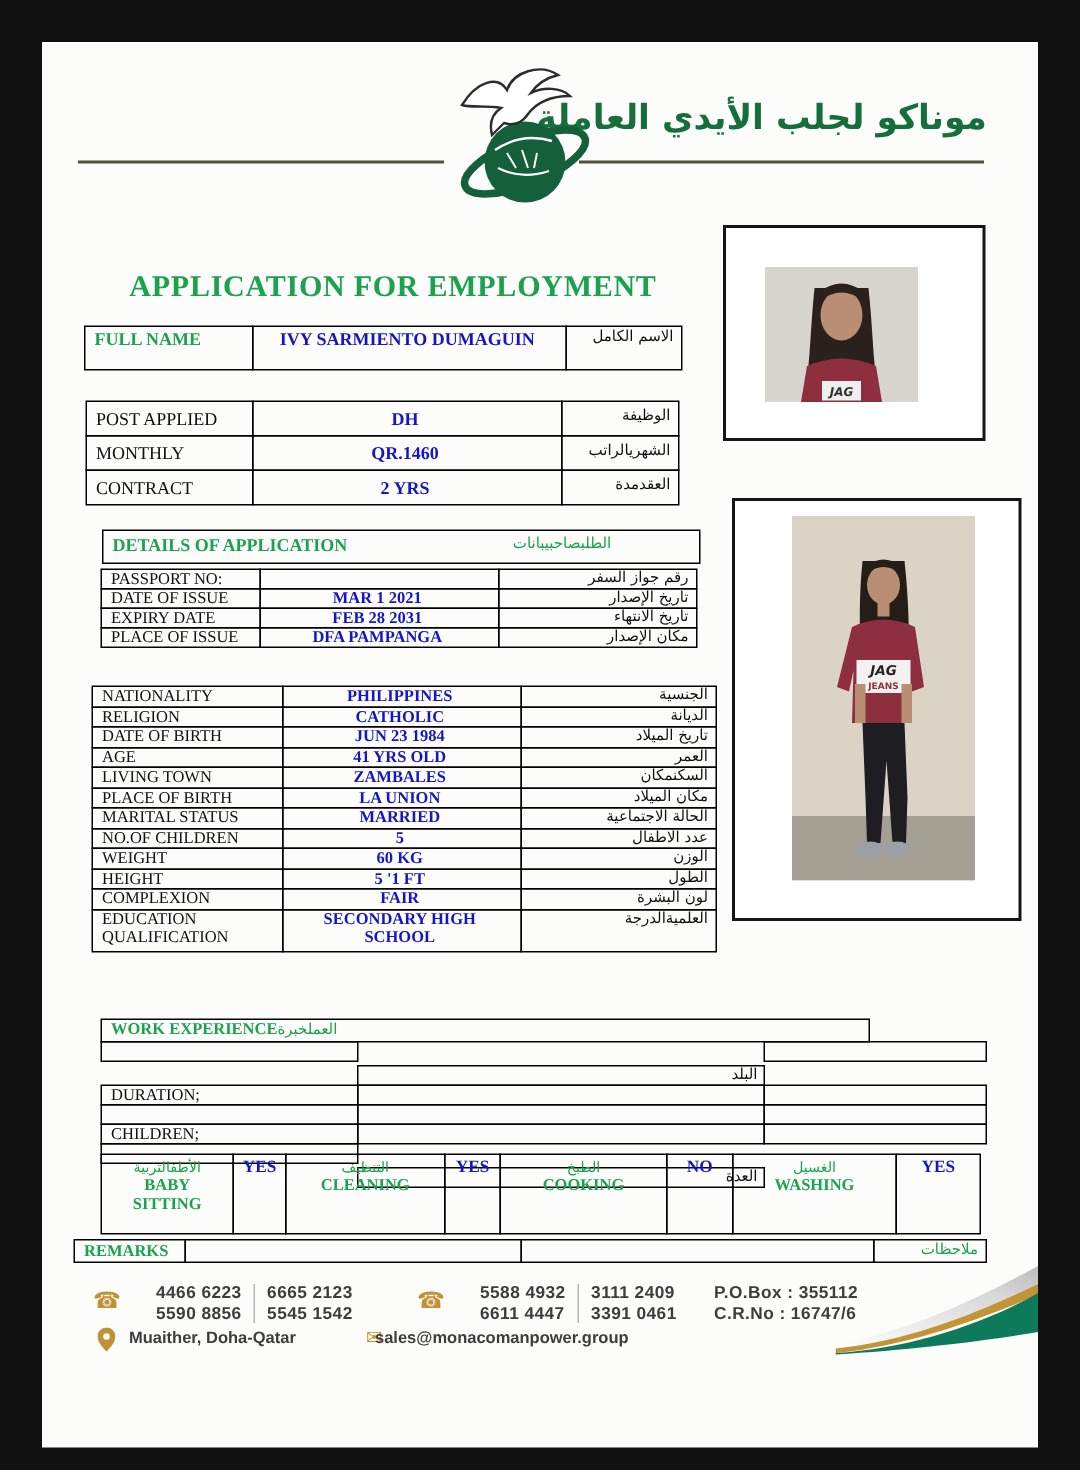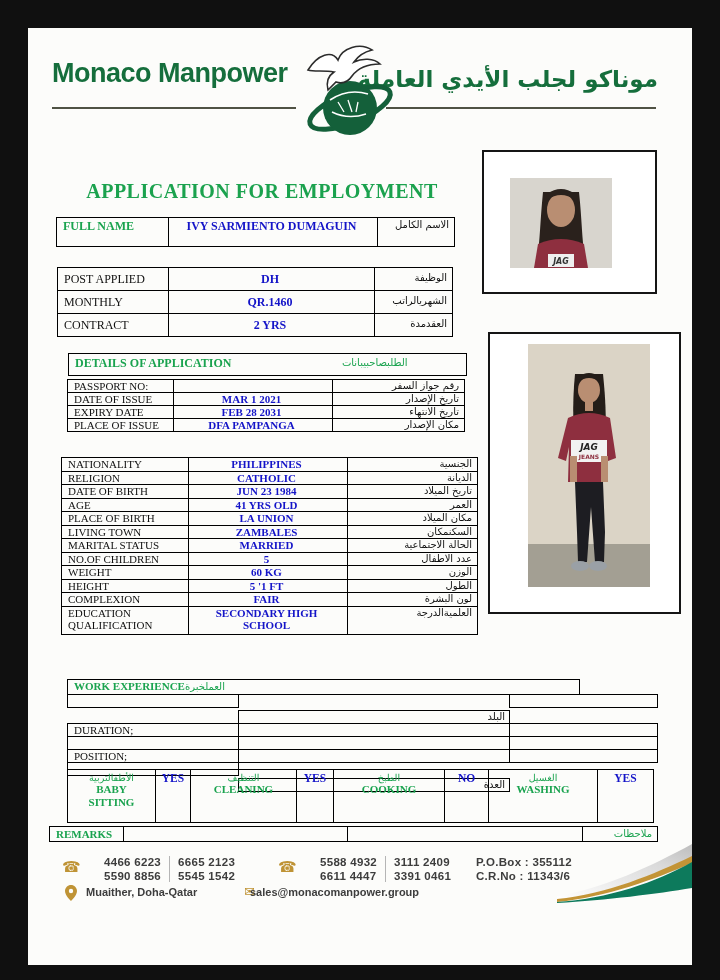--- a/index.html
+++ b/index.html
@@ -96,21 +96,20 @@
   .pin-icon{position:absolute;width:12px;height:16px;}
   .env-icon{position:absolute;font-size:13px;color:#bf9335;}
   .swoosh{position:absolute;right:0;top:816px;width:135px;height:60px;}
 </style>
 </head>
 <body>
 
 <div class="stage">
   <div class="page">
 
-    <div class="brand-en">Monaco Manpower</div>
     <div class="brand-ar">موناكو لجلب الأيدي العاملة</div>
     <div class="hline l"></div>
     <div class="hline r"></div>
     <svg class="logo" viewBox="0 0 112 104">
       <ellipse cx="56" cy="70" rx="43" ry="15" transform="rotate(-22 56 70)" fill="none" stroke="#14603a" stroke-width="5"></ellipse>
       <circle cx="56" cy="70" r="27" fill="#14603a"></circle>
       <path d="M36,62 q18,-12 38,-6" stroke="#fff" stroke-width="1.6" fill="none"></path>
       <path d="M38,74 q16,8 34,2" stroke="#fff" stroke-width="1.4" fill="none"></path>
       <path d="M44,64 l6,10 M54,62 l4,12 M64,64 l-2,10" stroke="#fff" stroke-width="1.3" fill="none"></path>
       <path d="M14,32 C24,16 38,12 44,22 C48,10 66,4 78,12 C70,14 64,18 60,24 C68,20 80,20 86,26 C74,26 64,30 58,38 C54,44 48,46 42,44 L34,52 C32,44 34,38 40,34 C30,32 20,34 14,32 Z" fill="#ffffff" stroke="#2c2c2c" stroke-width="1.6"></path>
@@ -198,28 +197,28 @@
         <div class="cell c1 blabel">DATE OF BIRTH</div>
         <div class="cell c2 val">JUN 23 1984</div>
         <div class="cell c3 ar">تاريخ الميلاد</div>
       </div>
       <div class="row">
         <div class="cell c1 blabel">AGE</div>
         <div class="cell c2 val">41 YRS OLD</div>
         <div class="cell c3 ar">العمر</div>
       </div>
       <div class="row">
+        <div class="cell c1 blabel">LIVING TOWN</div>
+        <div class="cell c2 val">ZAMBALES</div>
+        <div class="cell c3 ar">السكنمكان</div>
+      </div>
+      <div class="row">
         <div class="cell c1 blabel">PLACE OF BIRTH</div>
         <div class="cell c2 val">LA UNION</div>
         <div class="cell c3 ar">مكان الميلاد</div>
-      </div>
-      <div class="row">
-        <div class="cell c1 blabel">LIVING TOWN</div>
-        <div class="cell c2 val">ZAMBALES</div>
-        <div class="cell c3 ar">السكنمكان</div>
       </div>
       <div class="row">
         <div class="cell c1 blabel">MARITAL STATUS</div>
         <div class="cell c2 val">MARRIED</div>
         <div class="cell c3 ar">الحالة الاجتماعية</div>
       </div>
       <div class="row">
         <div class="cell c1 blabel">NO.OF CHILDREN</div>
         <div class="cell c2 val">5</div>
         <div class="cell c3 ar">عدد الاطفال</div>
@@ -283,21 +282,21 @@
         <div class="cell c1 blabel">DURATION;</div>
         <div class="cell c2"></div>
         <div class="cell c3"></div>
       </div>
       <div class="row">
         <div class="cell c1"></div>
         <div class="cell c2"></div>
         <div class="cell c3"></div>
       </div>
       <div class="row">
-        <div class="cell c1 blabel">POSITION;</div>
+        <div class="cell c1 blabel">CHILDREN;</div>
         <div class="cell c2"></div>
         <div class="cell c3"></div>
       </div>
       <div class="row">
         <div class="cell c1"></div>
         <div class="cell c2 ar arr">العدة</div>
       </div>
     </div>
 
     <div class="tbl sk">
@@ -355,21 +354,21 @@
           <span>6611 4447</span>
         </span>
         <span class="div"></span>
         <span class="colB">
           <span>3111 2409</span>
           <span>3391 0461</span>
         </span>
       </div>
       <div class="poblock" style="left:448px;top:5px">
         <div>P.O.Box : 355112</div>
-        <div>C.R.No : 11343/6</div>
+        <div>C.R.No : 16747/6</div>
       </div>
       <svg class="pin-icon" style="left:37px;top:35px" viewBox="0 0 12 16">
         <path d="M6,0 C2.7,0 0,2.7 0,6 c0,4.5 6,10 6,10 s6,-5.5 6,-10 C12,2.7 9.3,0 6,0 Z M6,8.2 A2.2,2.2 0 1,1 6,3.8 a2.2,2.2 0 0,1 0,4.4 Z" fill="#bf9335"></path>
       </svg>
       <span class="addr" style="left:58px;top:36px">Muaither, Doha-Qatar</span>
       <span class="env-icon" style="left:216px;top:34px">✉</span>
       <span class="mail" style="left:222px;top:36px">sales@monacomanpower.group</span>
     </div>
 
     <svg class="swoosh" viewBox="0 0 135 60">

